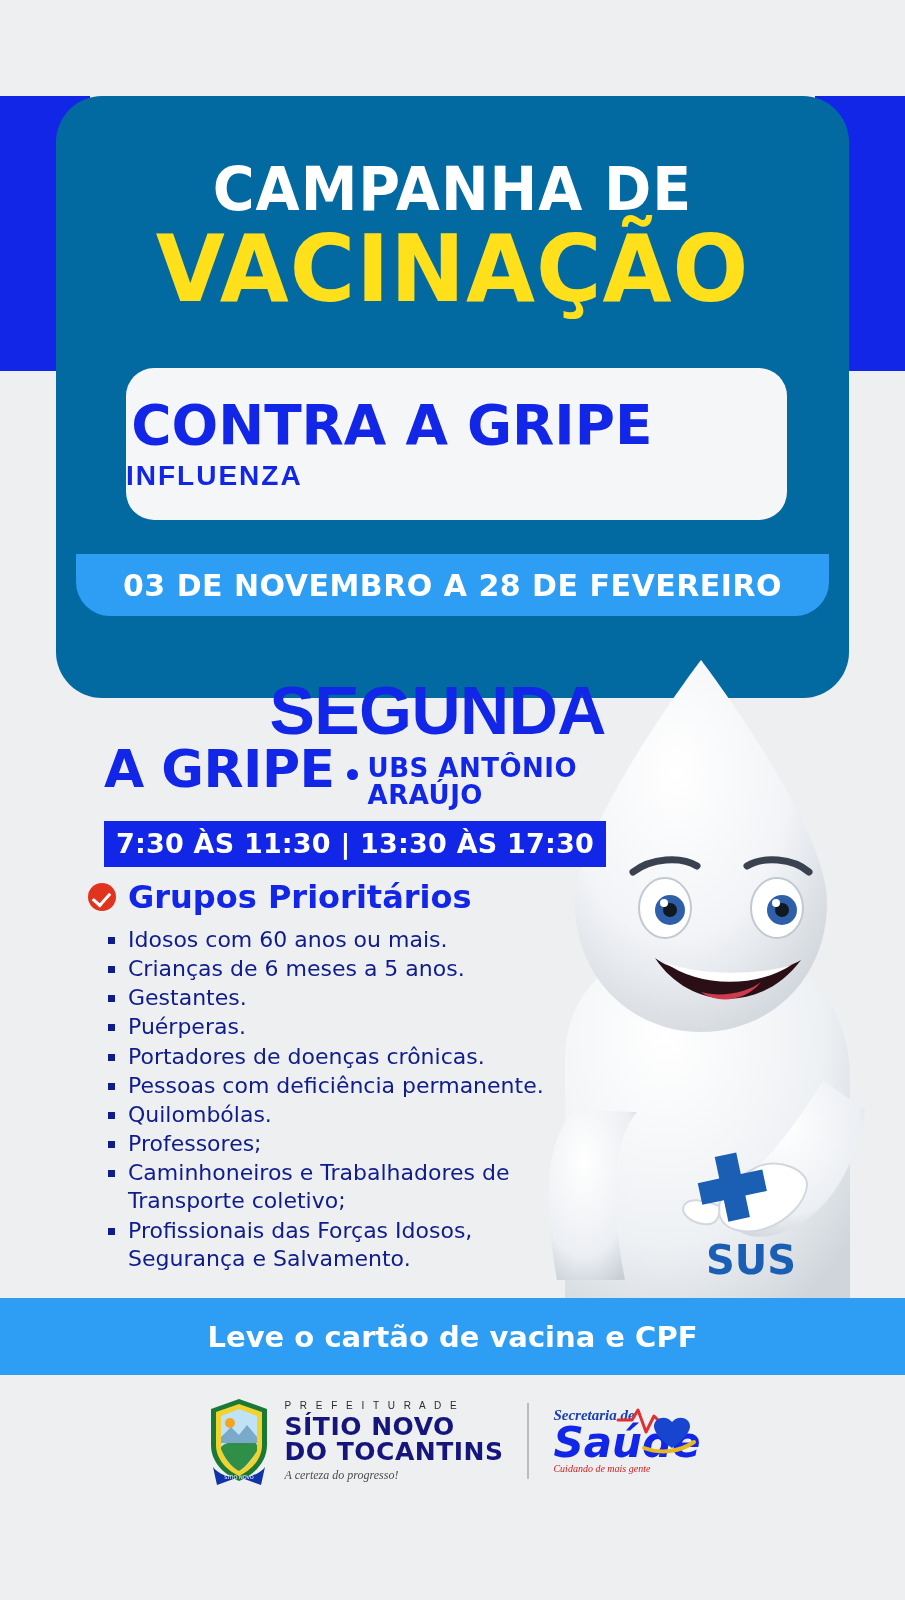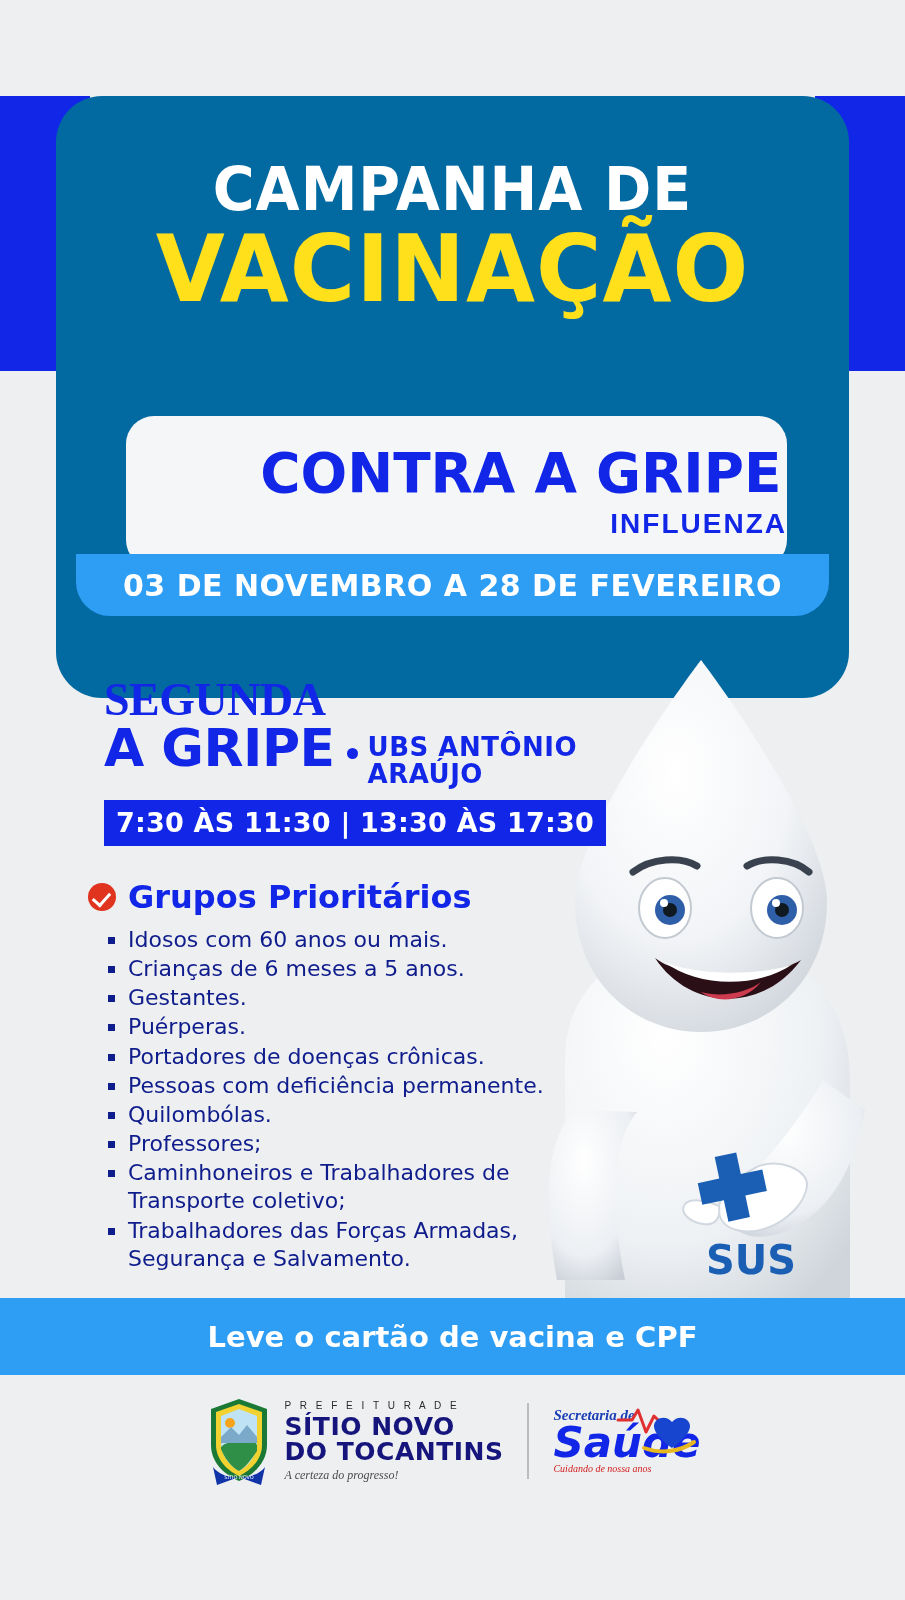--- a/index.html
+++ b/index.html
@@ -79,23 +79,22 @@
   .white-card {
     position: absolute;
     top: 272px;
     left: 70px;
     right: 62px;
     height: 152px;
     background: #f4f6f8;
     border-radius: 28px;
     display: flex;
     flex-direction: column;
-    align-items: flex-end;
+    align-items: flex-start;
     justify-content: center;
-    margin-top: 48px;
   }
   .white-card .line1 {
     color: #1226e8;
     font-size: 56px;
     font-weight: bold;
     font-family: "DejaVu Sans", sans-serif;
     letter-spacing: 0px;
     line-height: 1.05;
     transform: scaleX(0.98);
   }
@@ -131,25 +130,26 @@
 
   
   .sched {
     position: absolute;
     top: 678px;
     left: 104px;
     z-index: 5;
   }
   .sched .d1 {
     color: #1226e8;
-    font-size: 46px;
+    font-size: 68px;
     font-weight: bold;
     line-height: 0.95;
-    font-family: Liberation Serif, serif;
+    font-family: Liberation Sans, sans-serif;
     letter-spacing: -0.5px;
+    text-align: right;
   }
   .sched-row {
     display: flex;
     align-items: flex-start;
     margin-top: 2px;
   }
   .sched .d2 {
     color: #1226e8;
     font-size: 52px;
     font-weight: bold;
@@ -399,21 +399,21 @@
     <ul class="group-list">
       <li>Idosos com 60 anos ou mais.</li>
       <li>Crianças de 6 meses a 5 anos.</li>
       <li>Gestantes.</li>
       <li>Puérperas.</li>
       <li>Portadores de doenças crônicas.</li>
       <li>Pessoas com deficiência permanente.</li>
       <li>Quilombólas.</li>
       <li>Professores;</li>
       <li>Caminhoneiros e Trabalhadores de Transporte coletivo;</li>
-      <li>Trabalhadores das Forças Armadas, Segurança e Salvamento.</li>
+      <li>Profissionais das Forças Idosos, Segurança e Salvamento.</li>
     </ul>
   </div>
 
   <svg class="mascot" viewBox="0 0 400 680">
     <defs>
       <radialGradient id="dropG" cx="40%" cy="30%" r="75%">
         <stop offset="0%" stop-color="#ffffff"></stop>
         <stop offset="60%" stop-color="#f2f4f7"></stop>
         <stop offset="100%" stop-color="#d3d8de"></stop>
       </radialGradient>
@@ -486,21 +486,21 @@
         <div class="l4">A certeza do progresso!</div>
       </div>
     </div>
 
     <div class="divider"></div>
 
     <div class="logo-block">
       <div class="saude-text">
         <div class="s1">Secretaria de</div>
         <div class="s2">Saúde</div>
-        <div class="s3">Cuidando de nossa anos</div>
+        <div class="s3">Cuidando de mais gente</div>
         <svg class="heart-beat" width="92" height="56" viewBox="0 0 92 56">
           <path d="M4 16 L18 16 L24 6 L32 28 L40 12 L48 20 L62 20" stroke="#e03030" stroke-width="3" fill="none" stroke-linecap="round" stroke-linejoin="round"></path>
           <path d="M40 22 C40 14 52 10 58 18 C64 10 76 14 76 22 C76 32 58 44 58 44 C58 44 40 32 40 22 Z" fill="#1845d0"></path>
           <path d="M30 44 C46 50 66 48 80 38" stroke="#e8b820" stroke-width="4" fill="none" stroke-linecap="round"></path>
         </svg>
       </div>
     </div>
 
   </div>
 

